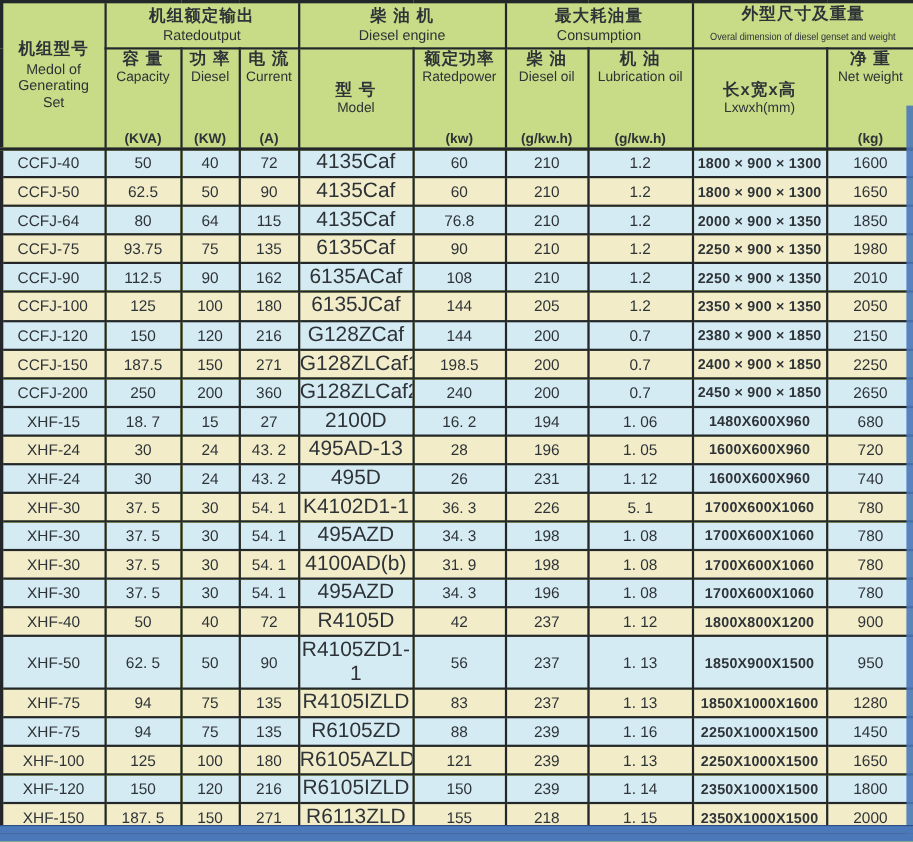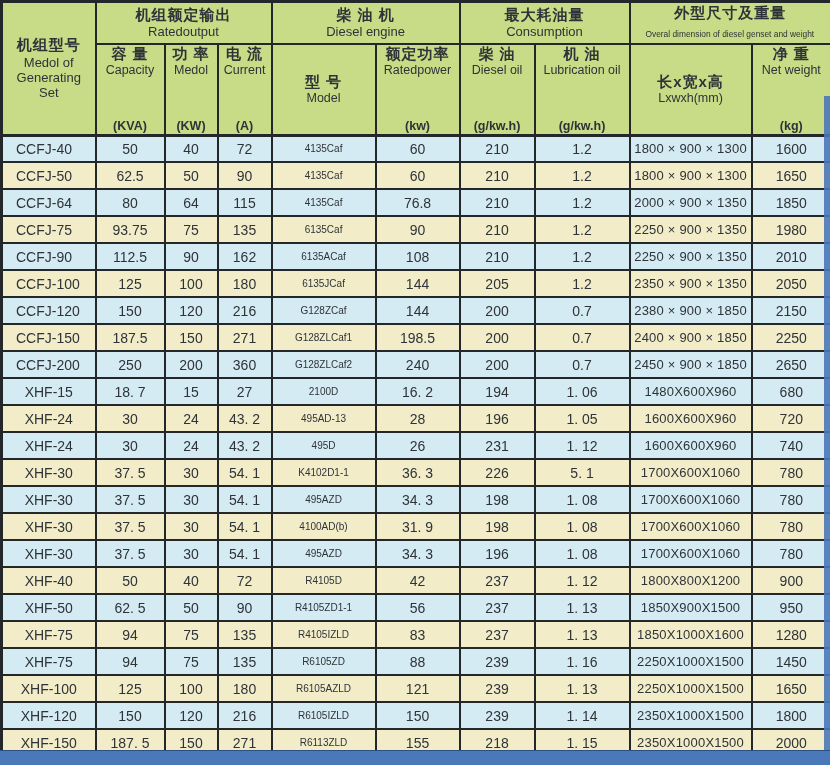--- a/index.html
+++ b/index.html
@@ -36,22 +36,22 @@
   .zh { font-size:15px; font-weight:bold; letter-spacing:1px; line-height:1.25; }
   .en { font-size:13px; font-weight:normal; line-height:1.15; }
   .en-small { font-size:9.5px; font-weight:normal; line-height:1.2; white-space:nowrap;
               display:inline-block; transform:scaleX(.88); transform-origin:center; }
   .unit { font-size:12.5px; line-height:1.2;margin-top:41px; }
   .unit:empty { display:none; }
   .model-th .en { padding:2px 3px 0 3px; }
   .sub-row .en { font-size:12.5px; }
   tbody tr { height:25px; }
   tbody td { font-size:14px; }
-  tbody td.dims-cell { font-size:13px; letter-spacing:.2px; }
-  tbody td.engine-cell { font-size:10px; }
+  tbody td.dims-cell { font-size:13px; letter-spacing:.2px;font-weight:bold; }
+  tbody td.engine-cell { font-size:19px; }
   tbody tr.shade-blue td { background:var(--row-blue,#d5ebf3); }
   tbody tr.shade-cream td { background:var(--row-cream,#f2edc8); }
   tbody tr.sec-ccfj td.model-cell { text-align:left; padding-left:13px; }
   tbody tr.sec-xhf td.model-cell { text-align:center; }
   .bottom-strip {
     position:absolute; left:0; bottom:0;
     width:830px; height:7px;
     background:var(--edge-blue,#4a78b8);
     border-top:1px solid #2c4f86;
   }
@@ -103,21 +103,21 @@
         </th>
       </tr>
       <tr class="sub-row">
         <th>
           <div class="zh">容 量</div>
           <div class="en">Capacity</div>
           <div class="unit">(KVA)</div>
         </th>
         <th>
           <div class="zh">功 率</div>
-          <div class="en">Medol</div>
+          <div class="en">Diesel</div>
           <div class="unit">(KW)</div>
         </th>
         <th>
           <div class="zh">电 流</div>
           <div class="en">Current</div>
           <div class="unit">(A)</div>
         </th>
         <th>
           <div class="zh">型 号</div>
           <div class="en">Model</div>

